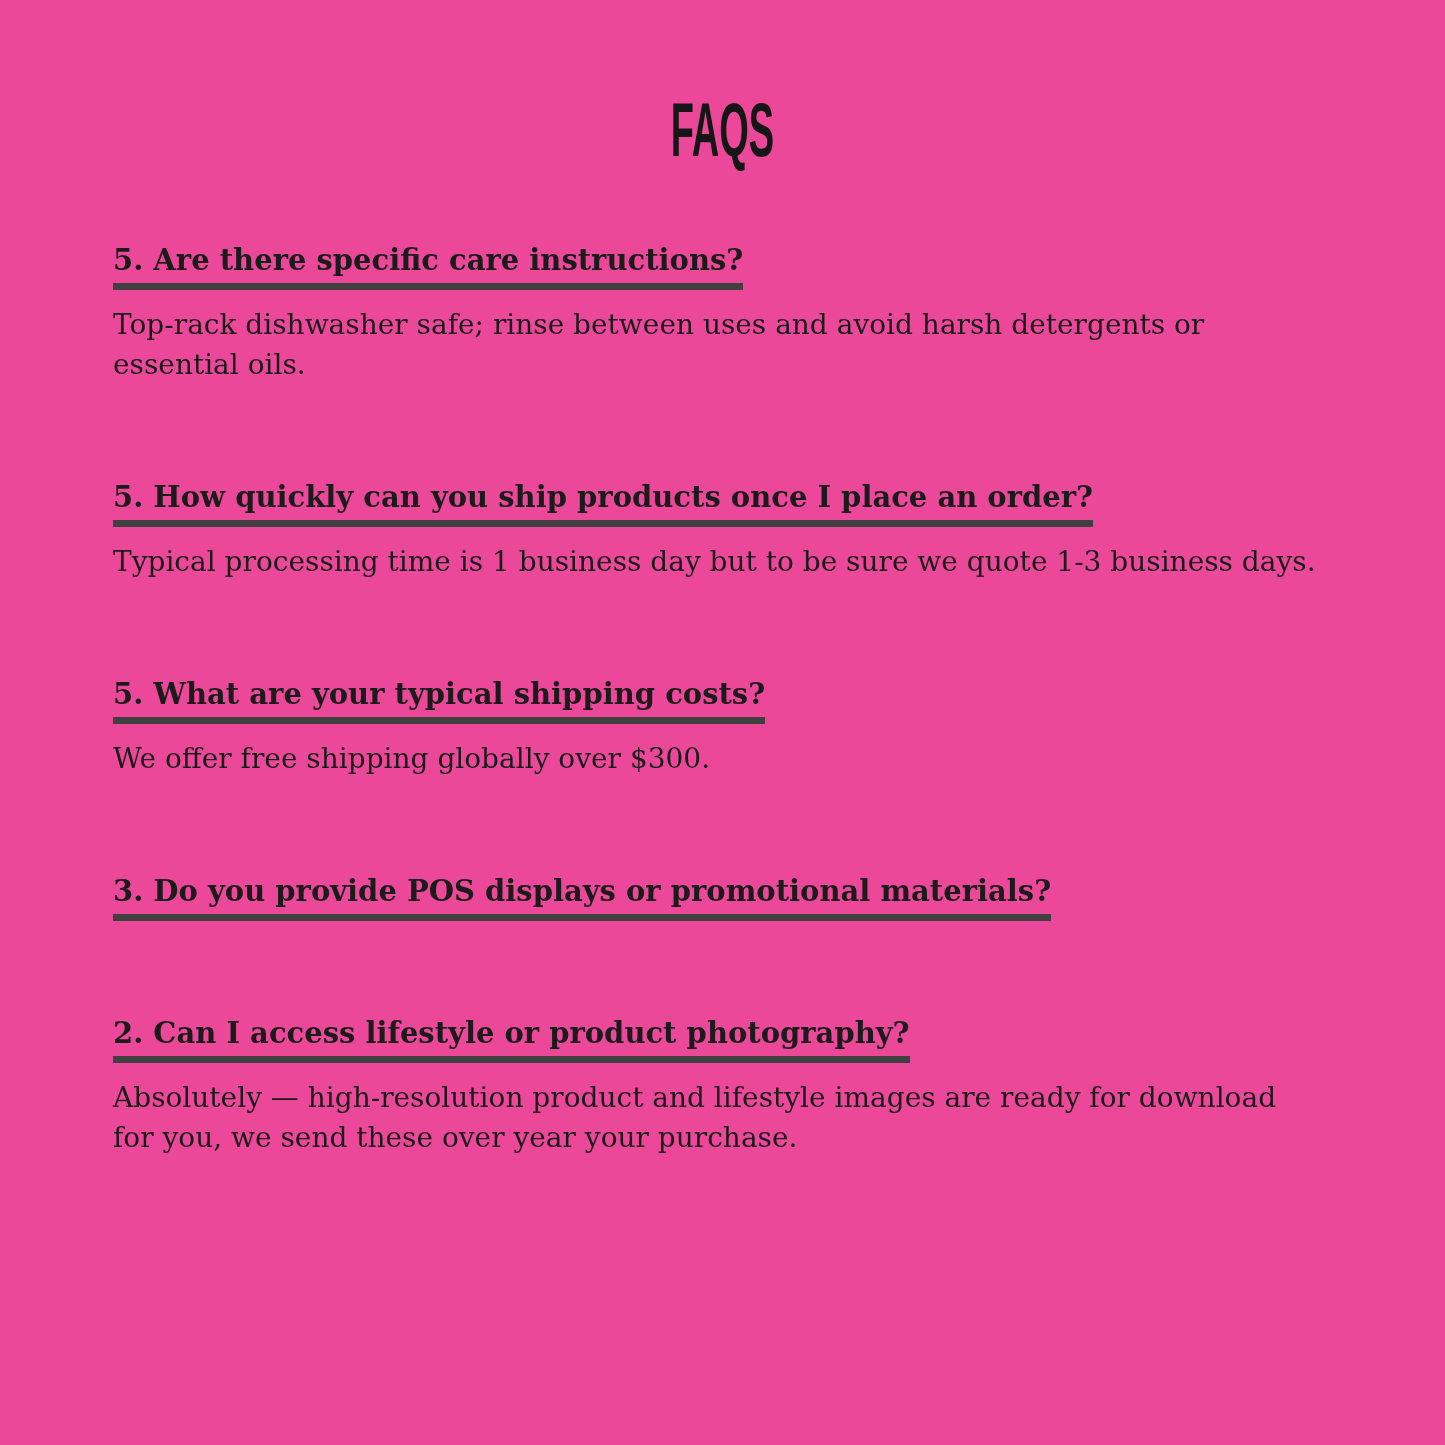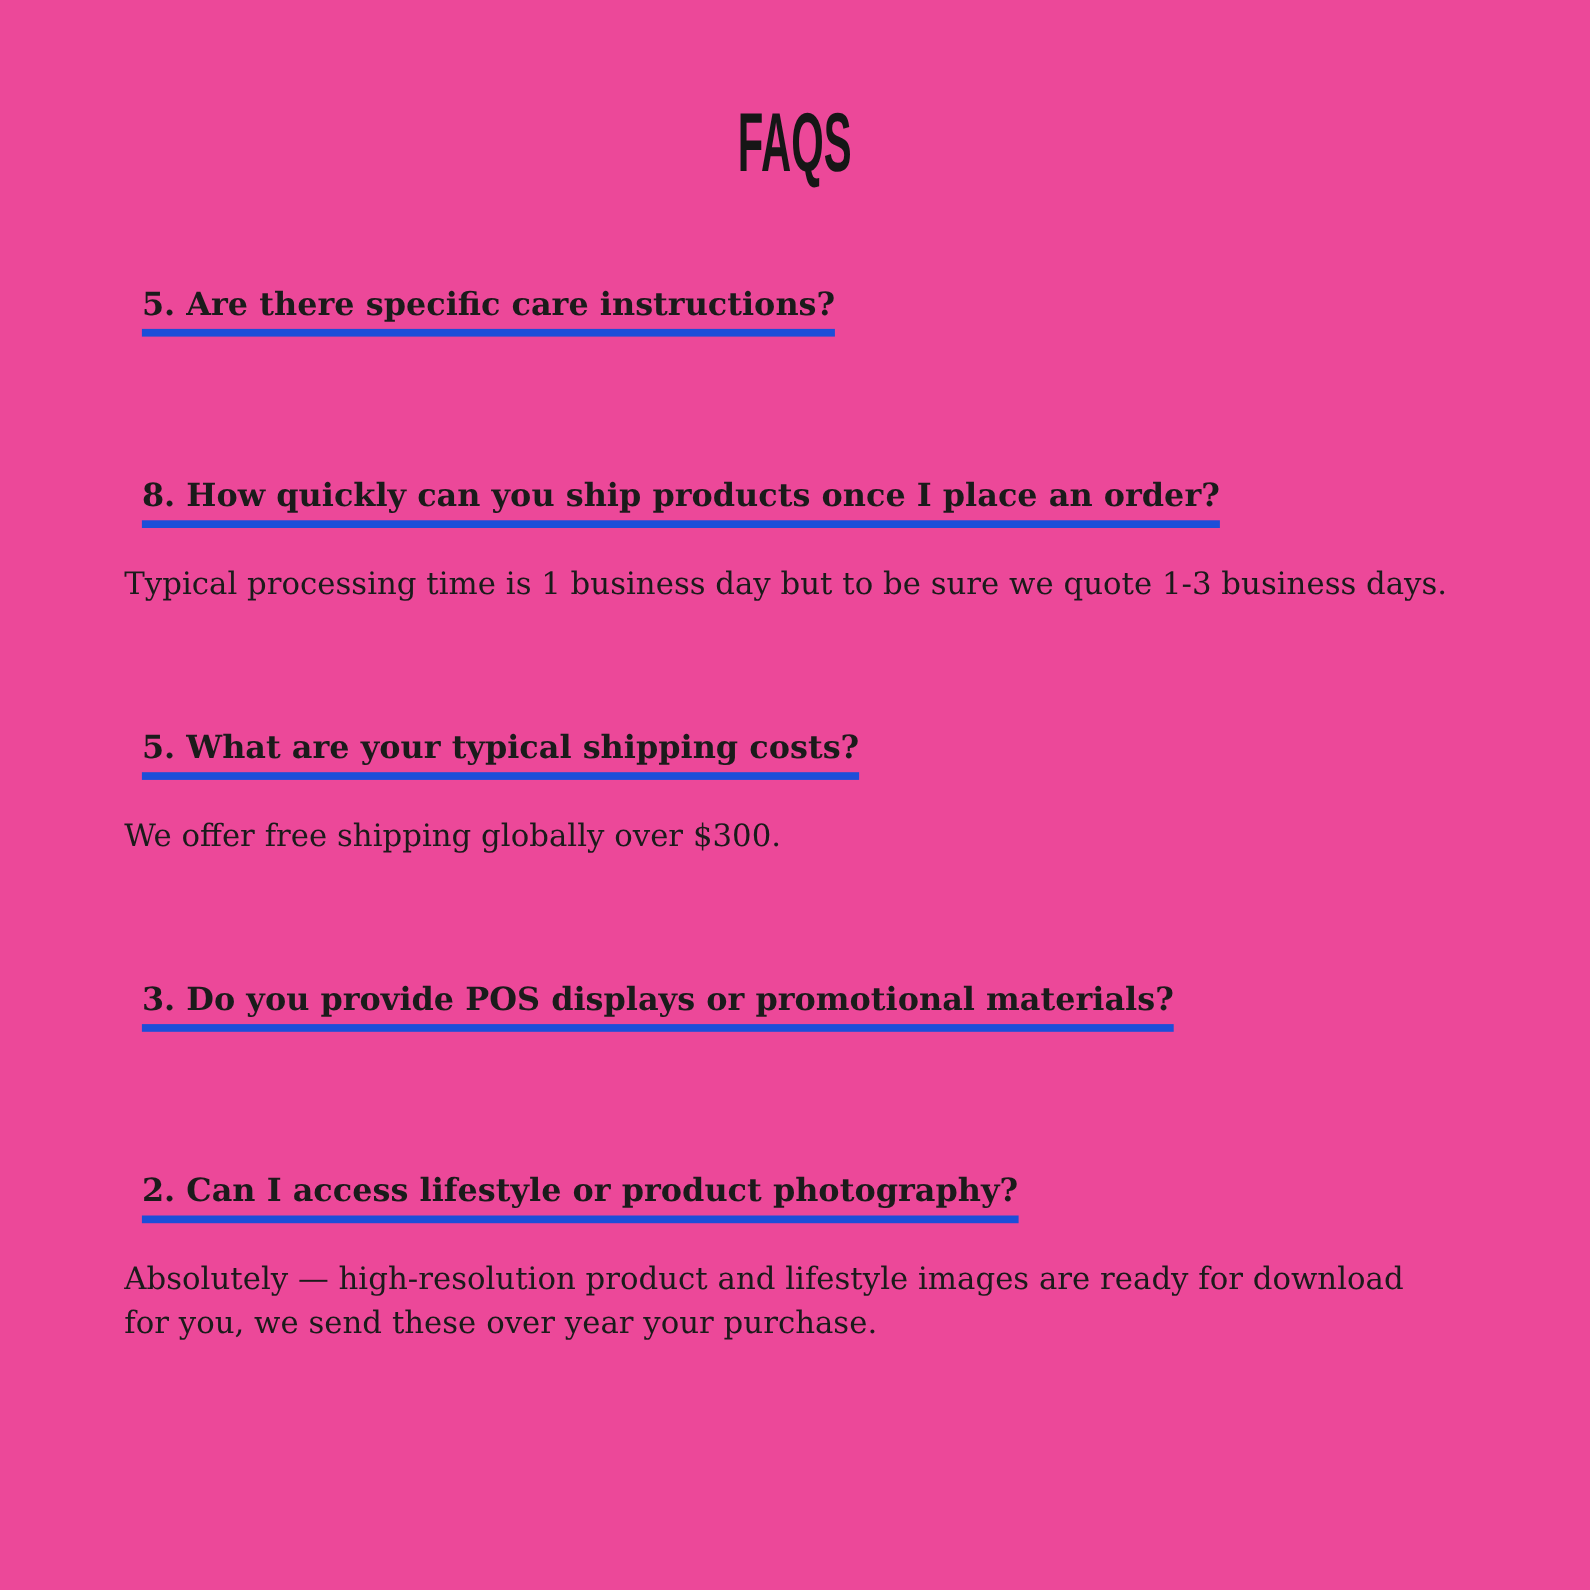--- a/index.html
+++ b/index.html
@@ -34,49 +34,50 @@
   }
   .faq-list {
     padding-left: 113px;
     width: 1205px;
   }
   .faq-item {
     margin-bottom: 94px;
   }
   .faq-question {
     display: inline-block;
-    margin: 16px;
+    margin: 0;
     font-family: "DejaVu Serif", serif;
     font-weight: bold;
     font-size: 29px;
     line-height: 36px;
     padding-bottom: 5px;
-    border-bottom: 7px solid #1d4ed8;
+    border-bottom: 7px solid #404040;
     color: #1b1b1b;
   }
   .faq-answer {
     margin: 15px 0 0 0;
     font-size: 28px;
     line-height: 40px;
     font-weight: normal;
     color: #1b1b1b;
   }
 </style>
 </head>
 <body>
 
 <div class="page">
   <h1 class="page-title"><span class="squeeze">FAQS</span></h1>
   <div class="faq-list" id="faq-list">
   <article class="faq-item">
     <h2 class="faq-question">5. Are there specific care instructions?</h2>
+    <p class="faq-answer">Top-rack dishwasher safe; rinse between uses and avoid harsh detergents or essential oils.</p>
   </article>
 
   <article class="faq-item">
-    <h2 class="faq-question">8. How quickly can you ship products once I place an order?</h2>
+    <h2 class="faq-question">5. How quickly can you ship products once I place an order?</h2>
     <p class="faq-answer">Typical processing time is 1 business day but to be sure we quote 1-3 business days.</p>
   </article>
 
   <article class="faq-item">
     <h2 class="faq-question">5. What are your typical shipping costs?</h2>
     <p class="faq-answer">We offer free shipping globally over $300.</p>
   </article>
 
   <article class="faq-item">
     <h2 class="faq-question">3. Do you provide POS displays or promotional materials?</h2>

